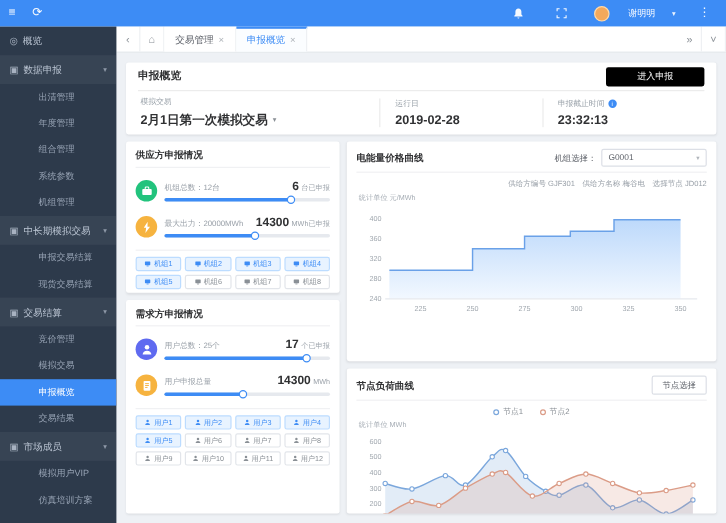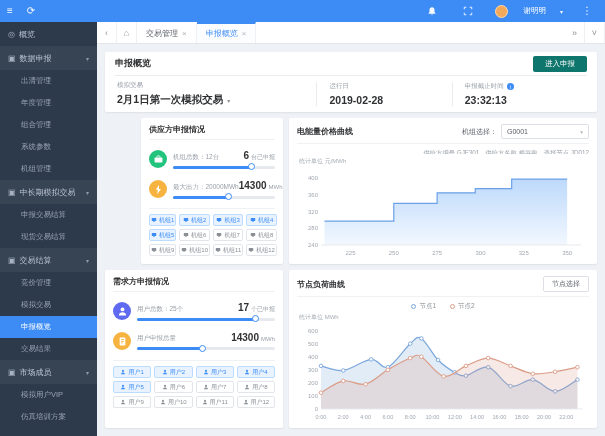--- a/index.html
+++ b/index.html
@@ -18,21 +18,21 @@
   .tb-right{display:flex;align-items:center;gap:12px;padding-right:6px;}
   .tb-right svg{width:10px;height:10px;display:block;}
   .avatar{width:13px;height:13px;border-radius:50%;background:#f3a95c;border:1px solid #ffd9a8;margin:0 3px;}
   .user-name{font-size:7.5px;margin-right:2px;}
   .tb-caret{font-size:6px;opacity:.9;}
 
   
   .sidebar{position:absolute;top:22px;left:0;bottom:0;width:97px;background:#2d3a4b;overflow:hidden;z-index:2;}
   .sb{display:flex;align-items:center;gap:4px;height:24px;padding:0 8px;color:#bcc6d4;font-size:8px;cursor:pointer;white-space:nowrap;}
   .sb.group{background:rgba(255,255,255,.05);}
-  .sb.sub{height:22px;padding-left:21px;font-size:7.5px;color:#97a3b4;}
+  .sb.sub{height:22px;padding-left:32px;font-size:7.5px;color:#97a3b4;}
   .sb.act{background:#3d8cf5;color:#fff;}
   .sb-ic{font-size:8px;opacity:.85;}
   .sb-arrow{margin-left:auto;font-size:6px;opacity:.65;}
 
   
   .main{position:absolute;top:22px;left:97px;right:0;bottom:0;display:flex;flex-direction:column;}
   .tabbar{height:22px;background:#fff;border-bottom:1px solid #e2e6ea;display:flex;align-items:stretch;flex:none;}
   .tb-nav{width:20px;display:flex;align-items:center;justify-content:center;color:#8a9096;font-size:9px;
           border-right:1px solid #eef0f3;cursor:pointer;}
   .tabs{display:flex;}
@@ -40,42 +40,42 @@
        border-right:1px solid #eef0f3;border-top:2px solid transparent;cursor:pointer;}
   .tab.act{border-top-color:#3d8cf5;color:#3d8cf5;background:#fbfdff;}
   .tab-x{font-size:8px;color:#b0b5bb;cursor:pointer;}
   .content{flex:1;padding:8px;display:flex;flex-direction:column;gap:6px;min-height:0;}
   .card{background:#fff;border-radius:2px;box-shadow:0 1px 2px rgba(0,0,0,.07);}
 
   
   .ov{flex:none;height:60px;padding:0 10px;display:flex;flex-direction:column;}
   .ov-head{height:24px;display:flex;align-items:center;justify-content:space-between;border-bottom:1px solid #ececec;}
   .ov-title{font-size:9px;font-weight:bold;color:#303133;}
-  .enter-btn{background:#0f766e;color:#fff;border:none;border-radius:2px;font-size:7.5px;padding:3px 12px;cursor:pointer;font-family:inherit;}
+  .enter-btn{background:#000000;color:#fff;border:none;border-radius:2px;font-size:7.5px;padding:3px 26px;cursor:pointer;font-family:inherit;}
   .ov-fields{flex:1;display:flex;align-items:center;}
   .field{padding:0 12px;}
   .field:first-child{padding-left:2px;flex:1.7;}
   .field+.field{border-left:1px solid #ececec;flex:1;}
   .f-label{font-size:6.5px;color:#98a0a8;display:flex;align-items:center;gap:3px;margin-bottom:3px;}
   .f-value{font-size:10.5px;font-weight:bold;color:#303133;display:flex;align-items:center;gap:4px;}
   .f-caret{font-size:6px;color:#8a9096;font-weight:normal;}
   .inf-ic{width:7px;height:7px;border-radius:50%;background:#3d8cf5;color:#fff;font-size:5px;
           display:inline-flex;align-items:center;justify-content:center;font-style:normal;}
 
   
   .cols{flex:1;display:flex;gap:6px;min-height:0;}
   .col-l{width:178px;flex:none;display:flex;flex-direction:column;gap:6px;}
   .col-r{flex:1;display:flex;flex-direction:column;gap:6px;min-width:0;}
   .panel{padding:6px 8px;display:flex;flex-direction:column;overflow:hidden;}
   .p-head{display:flex;align-items:center;justify-content:space-between;padding-bottom:4px;
           border-bottom:1px solid #f0f1f3;margin-bottom:4px;flex:none;}
   .p-title{font-size:8px;font-weight:bold;color:#303133;}
-  .sup{height:146px;flex:none;margin-left:36px;}
+  .sup{height:126px;flex:none;}
   .dem{flex:1;}
-  .price{height:146px;flex:none;}
+  .price{height:183px;flex:none;}
   .load{flex:1;}
 
   
   .metric{display:flex;gap:6px;align-items:center;height:30px;flex:none;}
   .m-icon{width:18px;height:18px;border-radius:50%;flex:none;display:flex;align-items:center;justify-content:center;}
   .m-icon svg{width:11px;height:11px;fill:#fff;}
   .m-body{flex:1;min-width:0;}
   .m-top{display:flex;justify-content:space-between;align-items:flex-end;}
   .m-label{font-size:6.5px;color:#9aa1a9;white-space:nowrap;}
   .m-value{font-size:10px;font-weight:bold;color:#303133;white-space:nowrap;}

